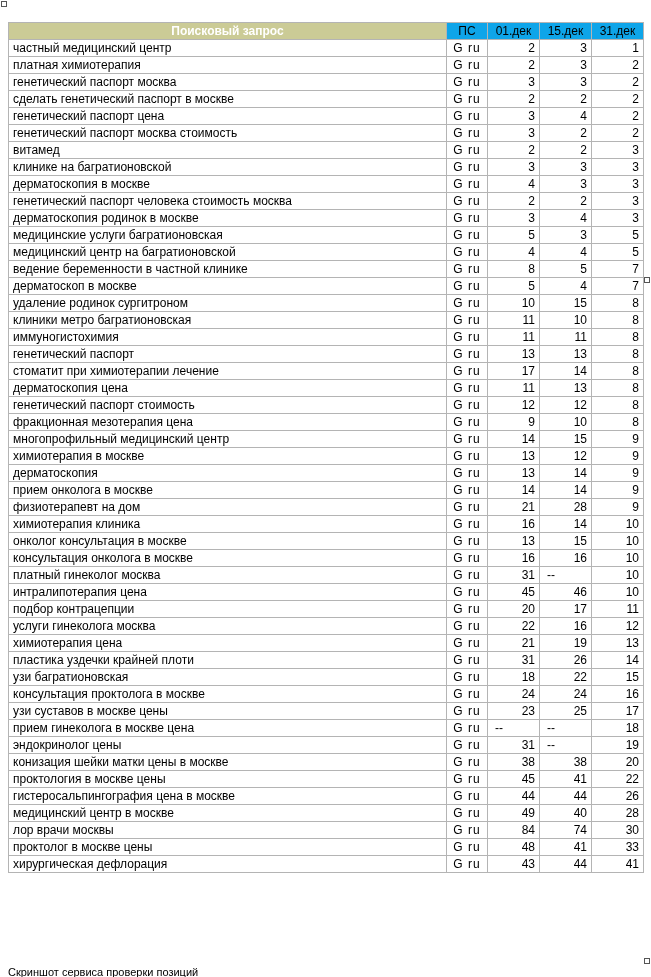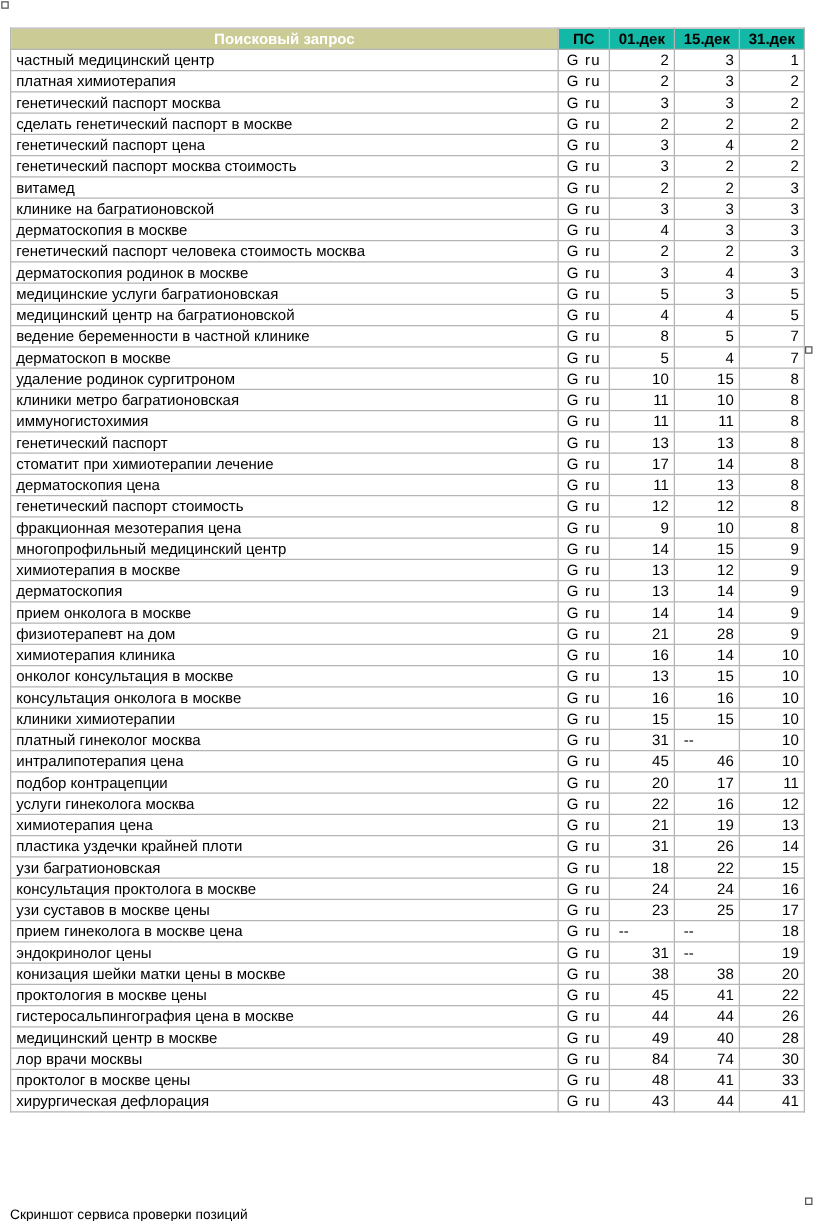--- a/index.html
+++ b/index.html
@@ -28,23 +28,23 @@
     border: 1px solid #b4b4b4;
     font-size: 12px;
     height: 16px;
     line-height: 16px;
     padding: 0 4px;
     overflow: hidden;
     white-space: nowrap;
     color: #000000;
   }
   table.positions th {
-    font-weight: bold;
+    font-weight: normal;
     text-align: center;
-    background: #14b8a6;
+    background: #0ea5e9;
   }
   table.positions th.query-head {
     background: #cbcb96;
     color: #ffffff;
     font-weight: bold;
   }
   td.query {
     text-align: left;
     padding-left: 8px;
   }
@@ -317,27 +317,20 @@
           <td class="val">10</td>
         </tr>
         <tr>
           <td class="query">консультация онколога в москве</td>
           <td class="ps">G ru</td>
           <td class="val">16</td>
           <td class="val">16</td>
           <td class="val">10</td>
         </tr>
         <tr>
-          <td class="query">клиники химиотерапии</td>
-          <td class="ps">G ru</td>
-          <td class="val">15</td>
-          <td class="val">15</td>
-          <td class="val">10</td>
-        </tr>
-        <tr>
           <td class="query">платный гинеколог москва</td>
           <td class="ps">G ru</td>
           <td class="val">31</td>
           <td class="val dash">--</td>
           <td class="val">10</td>
         </tr>
         <tr>
           <td class="query">интралипотерапия цена</td>
           <td class="ps">G ru</td>
           <td class="val">45</td>

